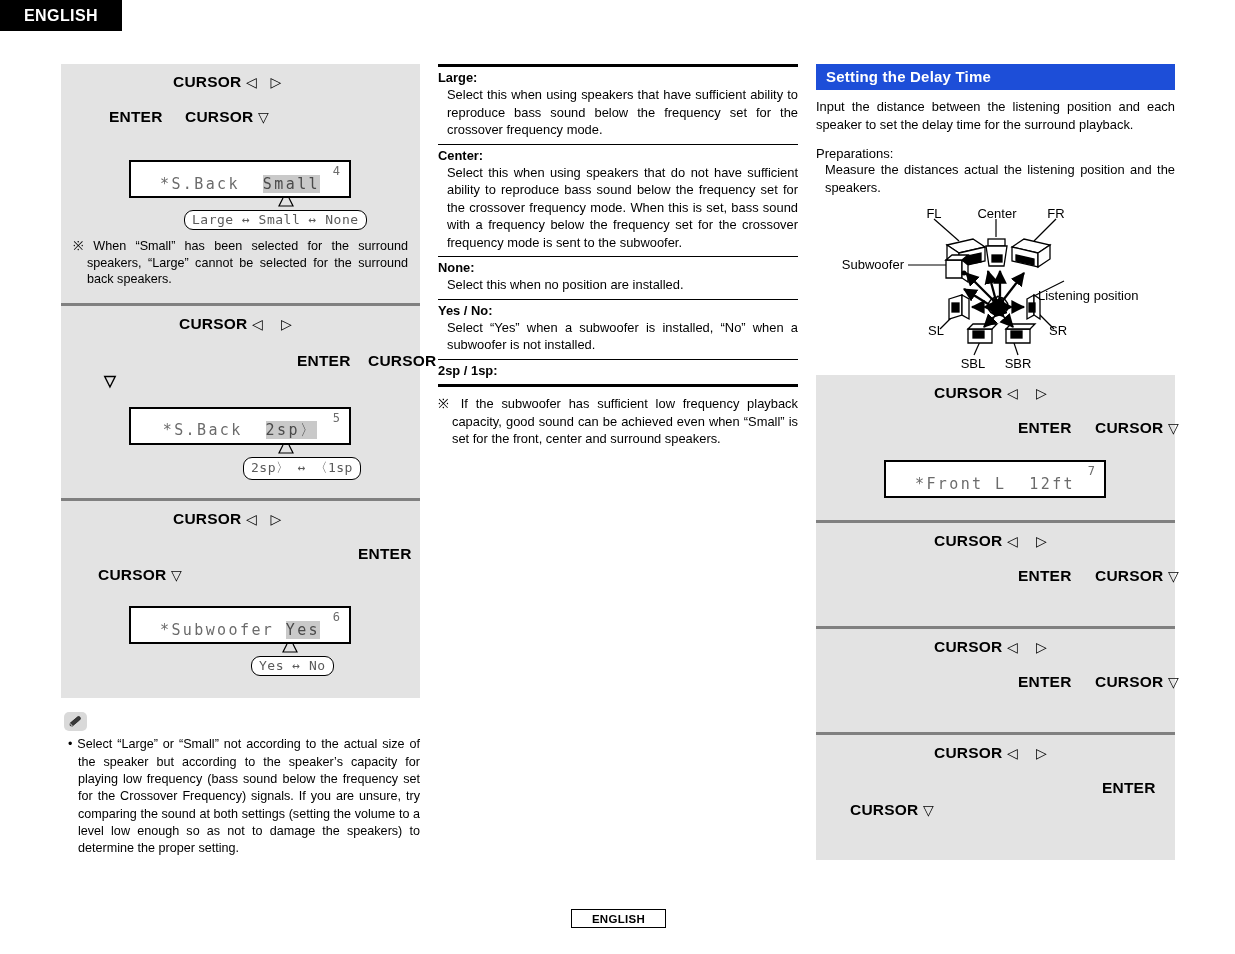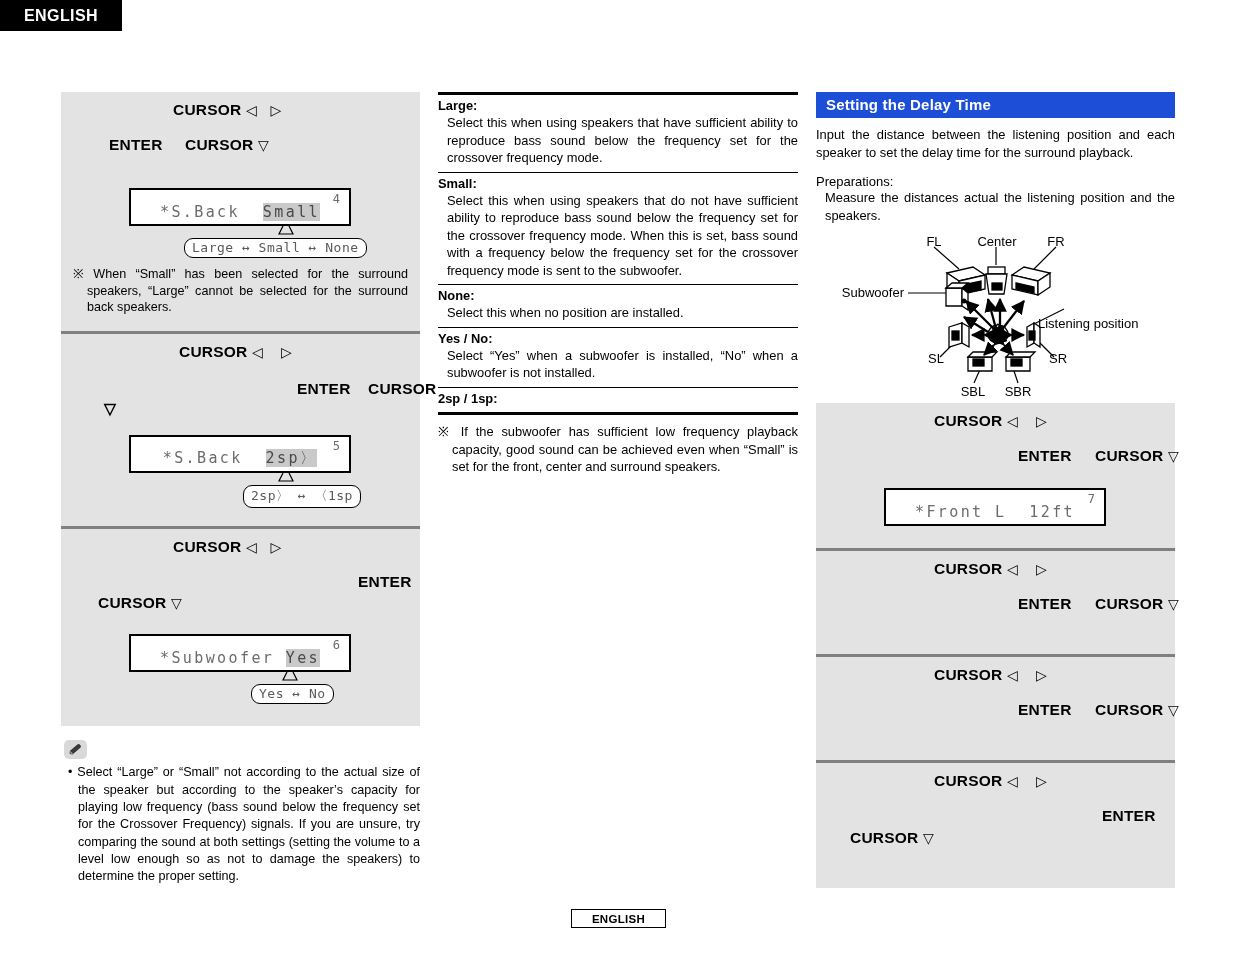--- a/index.html
+++ b/index.html
@@ -21,21 +21,21 @@
     width: 122px; height: 31px;
     background: #000000;
     color: #ffffff;
     font-weight: bold;
     font-size: 16px;
     letter-spacing: .4px;
     display: flex; align-items: center; justify-content: center;
   }
 
   
-  .col { position: absolute; top: 64px; margin-top: 28px; }
+  .col { position: absolute; top: 64px; }
   .col-left  { left: 61px;  width: 359px; }
   .col-mid   { left: 438px; width: 360px; }
   .col-right { left: 816px; width: 359px; }
 
   
   .panel {
     background: #e3e3e3;
     position: relative;
     padding: 0;
   }
@@ -309,21 +309,21 @@
 
   <div class="rule-thick"></div>
 
   <div class="param">
     <div class="param-term">Large:</div>
     <div class="param-def">Select this when using speakers that have sufficient ability to reproduce bass sound below the frequency set for the crossover frequency mode.</div>
   </div>
   <div class="rule-thin"></div>
 
   <div class="param">
-    <div class="param-term">Small:</div>
+    <div class="param-term">Center:</div>
     <div class="param-def">Select this when using speakers that do not have sufficient ability to reproduce bass sound below the frequency set for the crossover frequency mode. When this is set, bass sound with a frequency below the frequency set for the crossover frequency mode is sent to the subwoofer.</div>
   </div>
   <div class="rule-thin"></div>
 
   <div class="param">
     <div class="param-term">None:</div>
     <div class="param-def">Select this when no position are installed.</div>
   </div>
   <div class="rule-thin"></div>
 

